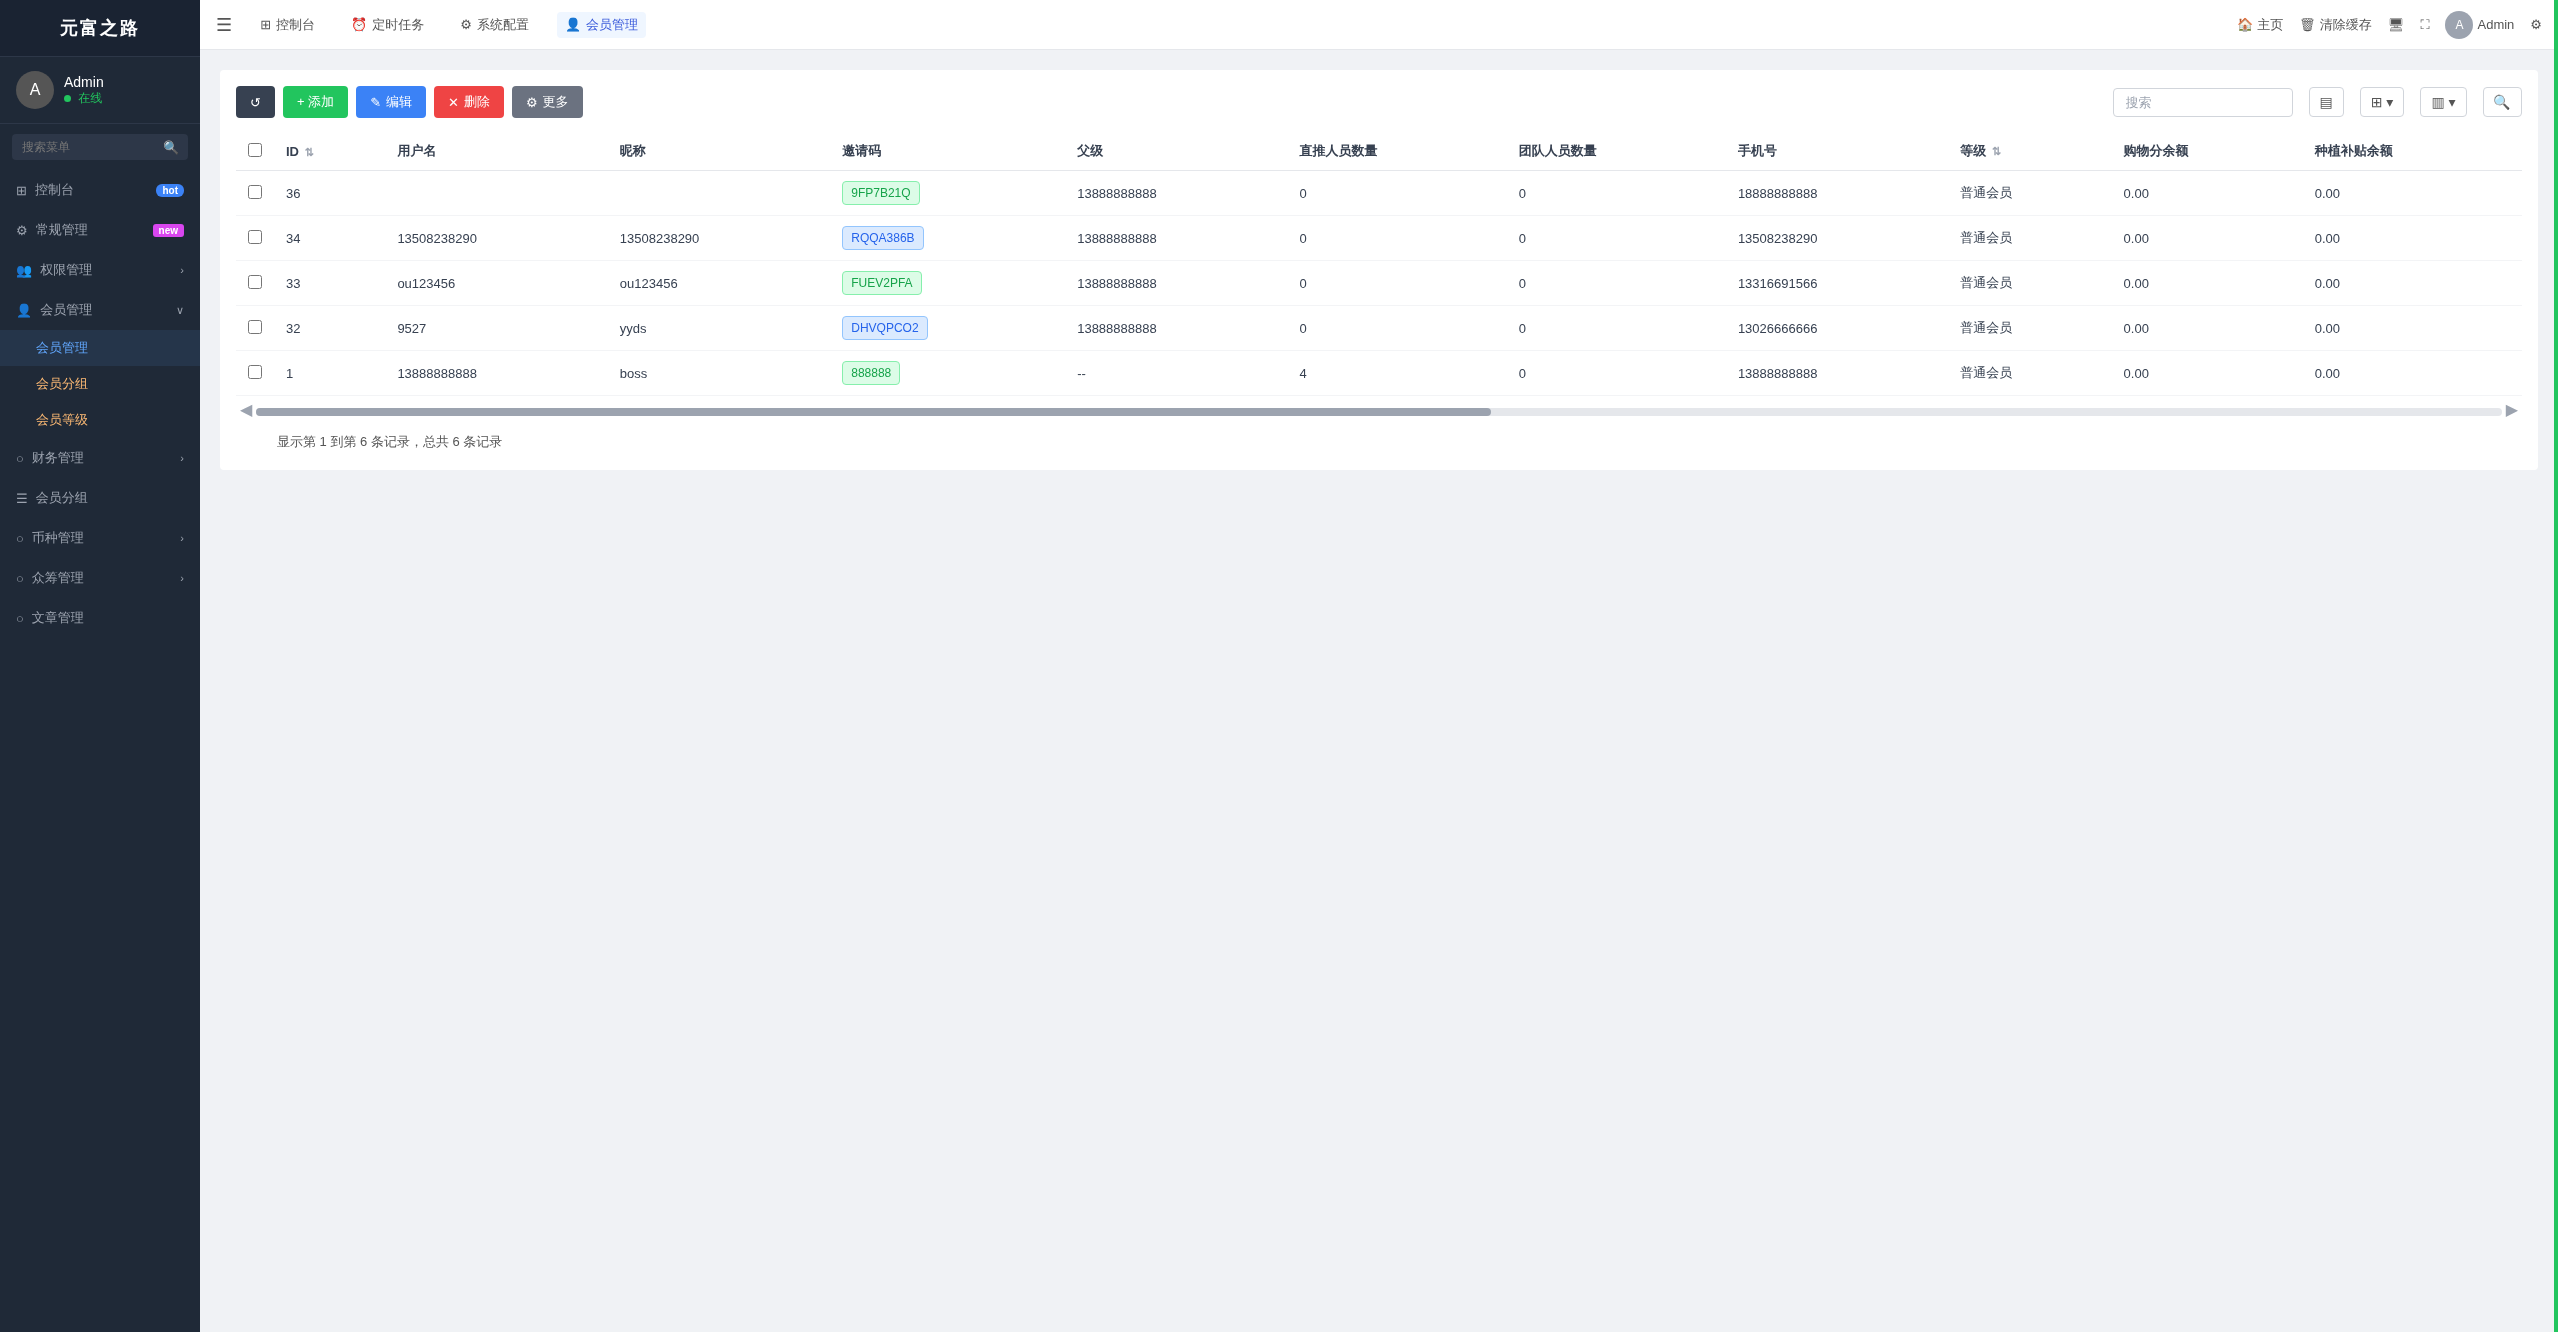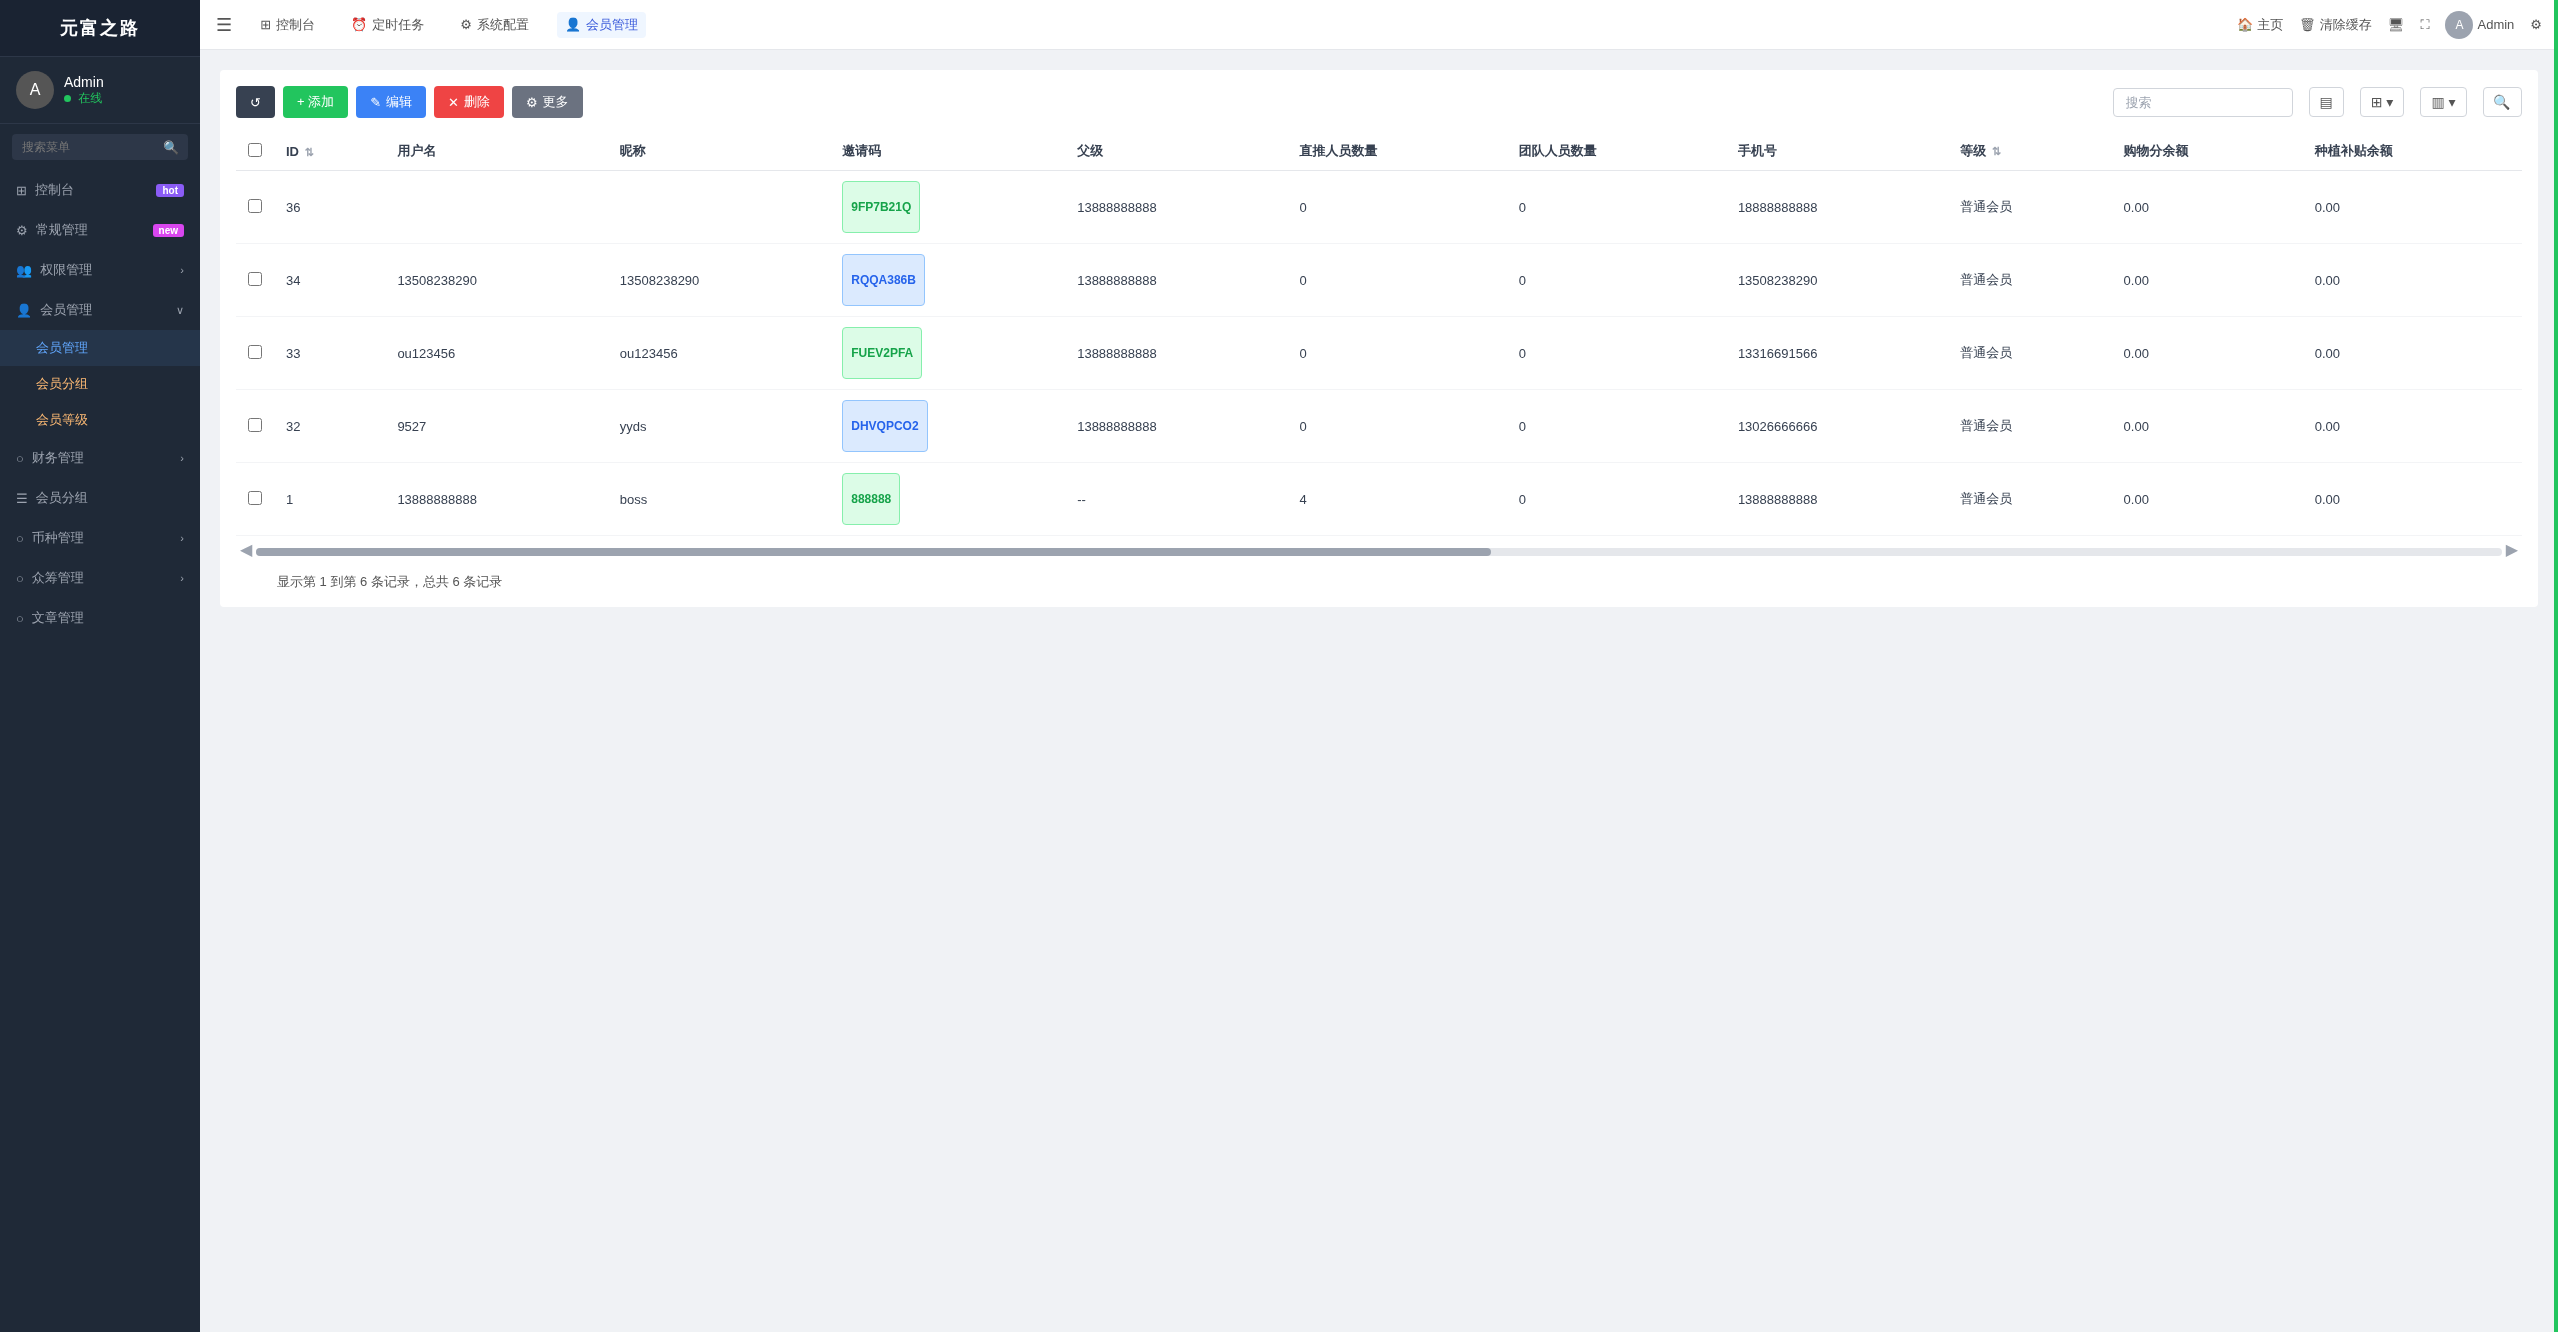--- a/index.html
+++ b/index.html
@@ -14,21 +14,21 @@
     .sidebar-user-info .status { color: #22c55e; font-size: 12px; }
     .status-dot { display: inline-block; width: 7px; height: 7px; border-radius: 50%; background: #22c55e; margin-right: 4px; }
     .sidebar-search { padding: 10px 12px; }
     .sidebar-search input { width: 100%; background: #2d3748; border: none; border-radius: 4px; color: #ccc; padding: 6px 30px 6px 10px; font-size: 12px; outline: none; }
     .sidebar-search-wrap { position: relative; }
     .sidebar-search-wrap .search-icon { position: absolute; right: 8px; top: 50%; transform: translateY(-50%); color: #aaa; font-size: 13px; }
     .sidebar-nav { flex: 1; }
     .nav-item { display: flex; align-items: center; justify-content: space-between; padding: 11px 16px; cursor: pointer; color: #9ca3af; font-size: 13px; transition: background 0.2s; }
     .nav-item .nav-left { display: flex; align-items: center; gap: 8px; }
     .nav-badge { font-size: 10px; padding: 1px 6px; border-radius: 3px; font-weight: bold; }
-    .nav-badge.hot { background: #8b5cf6; color: #fff; }
+    .nav-badge.hot { background: #3b82f6; color: #fff; border-radius: 6px; }
     .nav-badge.new { background: #d946ef; color: #fff; }
     .nav-sub-item { padding: 9px 16px 9px 36px; color: #fdba74; cursor: pointer; font-size: 13px; }
     .nav-sub-item.active { color: #60a5fa; background: rgba(96,165,250,0.1); }
     .chevron { font-size: 11px; }
 
     
     .main { flex: 1; display: flex; flex-direction: column; overflow: hidden; }
 
     
     .topnav { background: #fff; height: 50px; display: flex; align-items: center; padding: 0 16px; border-bottom: 1px solid #e5e7eb; gap: 20px; }
@@ -58,21 +58,21 @@
     .search-input::placeholder { color: #9ca3af; }
     .icon-btn { background: #fff; border: 1px solid #d1d5db; border-radius: 4px; padding: 6px 10px; cursor: pointer; color: #555; font-size: 14px; }
 
     
     .table-wrap { overflow-x: auto; }
     table { width: 100%; border-collapse: collapse; min-width: 900px; }
     thead tr { border-bottom: 1px solid #e5e7eb; }
     th { text-align: left; padding: 10px 12px; font-weight: 600; color: #374151; font-size: 13px; white-space: nowrap; }
     td { padding: 10px 12px; font-size: 13px; color: #374151; border-bottom: 1px solid #f3f4f6; white-space: nowrap; }
     .checkbox-col { width: 36px; }
-    .tag { display: inline-block; padding: 18px 8px; border-radius: 4px; font-size: 12px; font-weight: 700; }
+    .tag { display: inline-block; padding: 4px 8px; border-radius: 4px; font-size: 12px; font-weight: 400; }
     .tag-green { background: #dcfce7; color: #16a34a; border: 1px solid #86efac; }
     .tag-blue { background: #dbeafe; color: #2563eb; border: 1px solid #93c5fd; }
     .sort-icon { color: #9ca3af; font-size: 11px; margin-left: 2px; }
     .pagination-info { margin-top: 14px; color: #555; font-size: 13px; margin-left: 41px; }
     input[type="checkbox"] { width: 14px; height: 14px; cursor: pointer; accent-color: #3b5bdb; }
 
     
     .scroll-indicator { background: #e5e7eb; height: 8px; border-radius: 4px; margin-top: 4px; position: relative; }
     .scroll-thumb { background: #9ca3af; height: 8px; border-radius: 4px; width: 55%; position: absolute; left: 0; }
 

